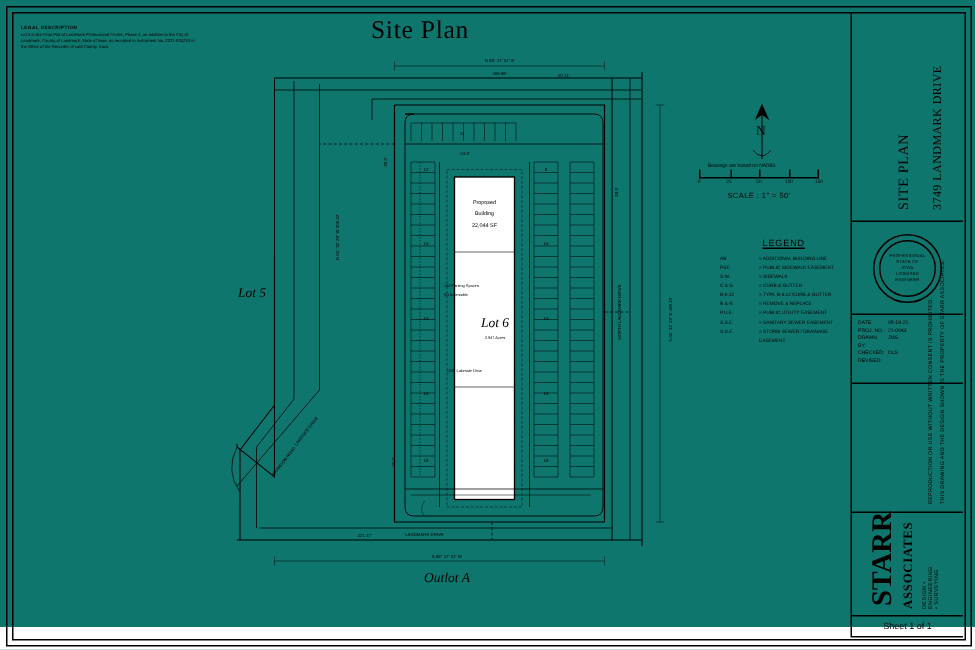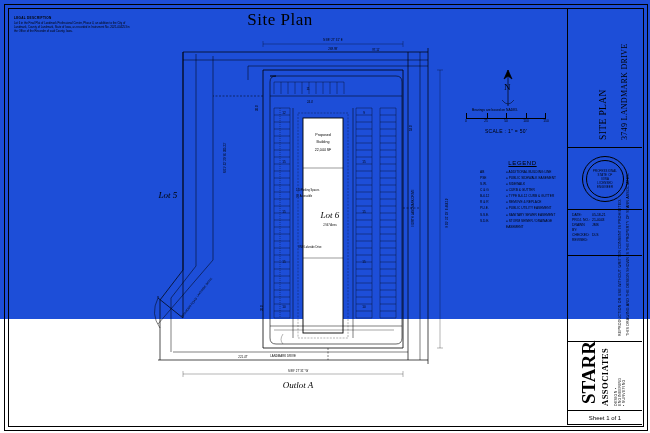--- a/index.html
+++ b/index.html
@@ -1,17 +1,17 @@
 <!DOCTYPE html>
 <html><head>
 <meta charset="utf-8">
 <style>
   html,body{margin:0;padding:0;background:#ffffff;}
   body{width:650px;height:433px;font-family:"Liberation Sans",sans-serif;color:#000;overflow:hidden;}
-  #sheet{position:relative;width:650px;height:319px;background:#1d4ed8;}
+  #sheet{position:relative;width:650px;height:418px;background:#0f766e;}
 
   .border-outer{position:absolute;left:4px;top:4px;width:642px;height:425px;border:1px solid #000;}
   .border-inner{position:absolute;left:8px;top:8px;width:634px;height:417px;border:1px solid #000;}
 
   .title{position:absolute;left:0;top:10px;width:560px;text-align:center;font-size:17px;font-family:"Liberation Serif",serif;letter-spacing:.5px;}
 
   
   .tb{position:absolute;right:8px;top:8px;width:74px;height:417px;border-left:1px solid #000;}
   .tb-row{border-bottom:1px solid #000;box-sizing:border-box;position:relative;}
   .tb-titles{height:140px;}

